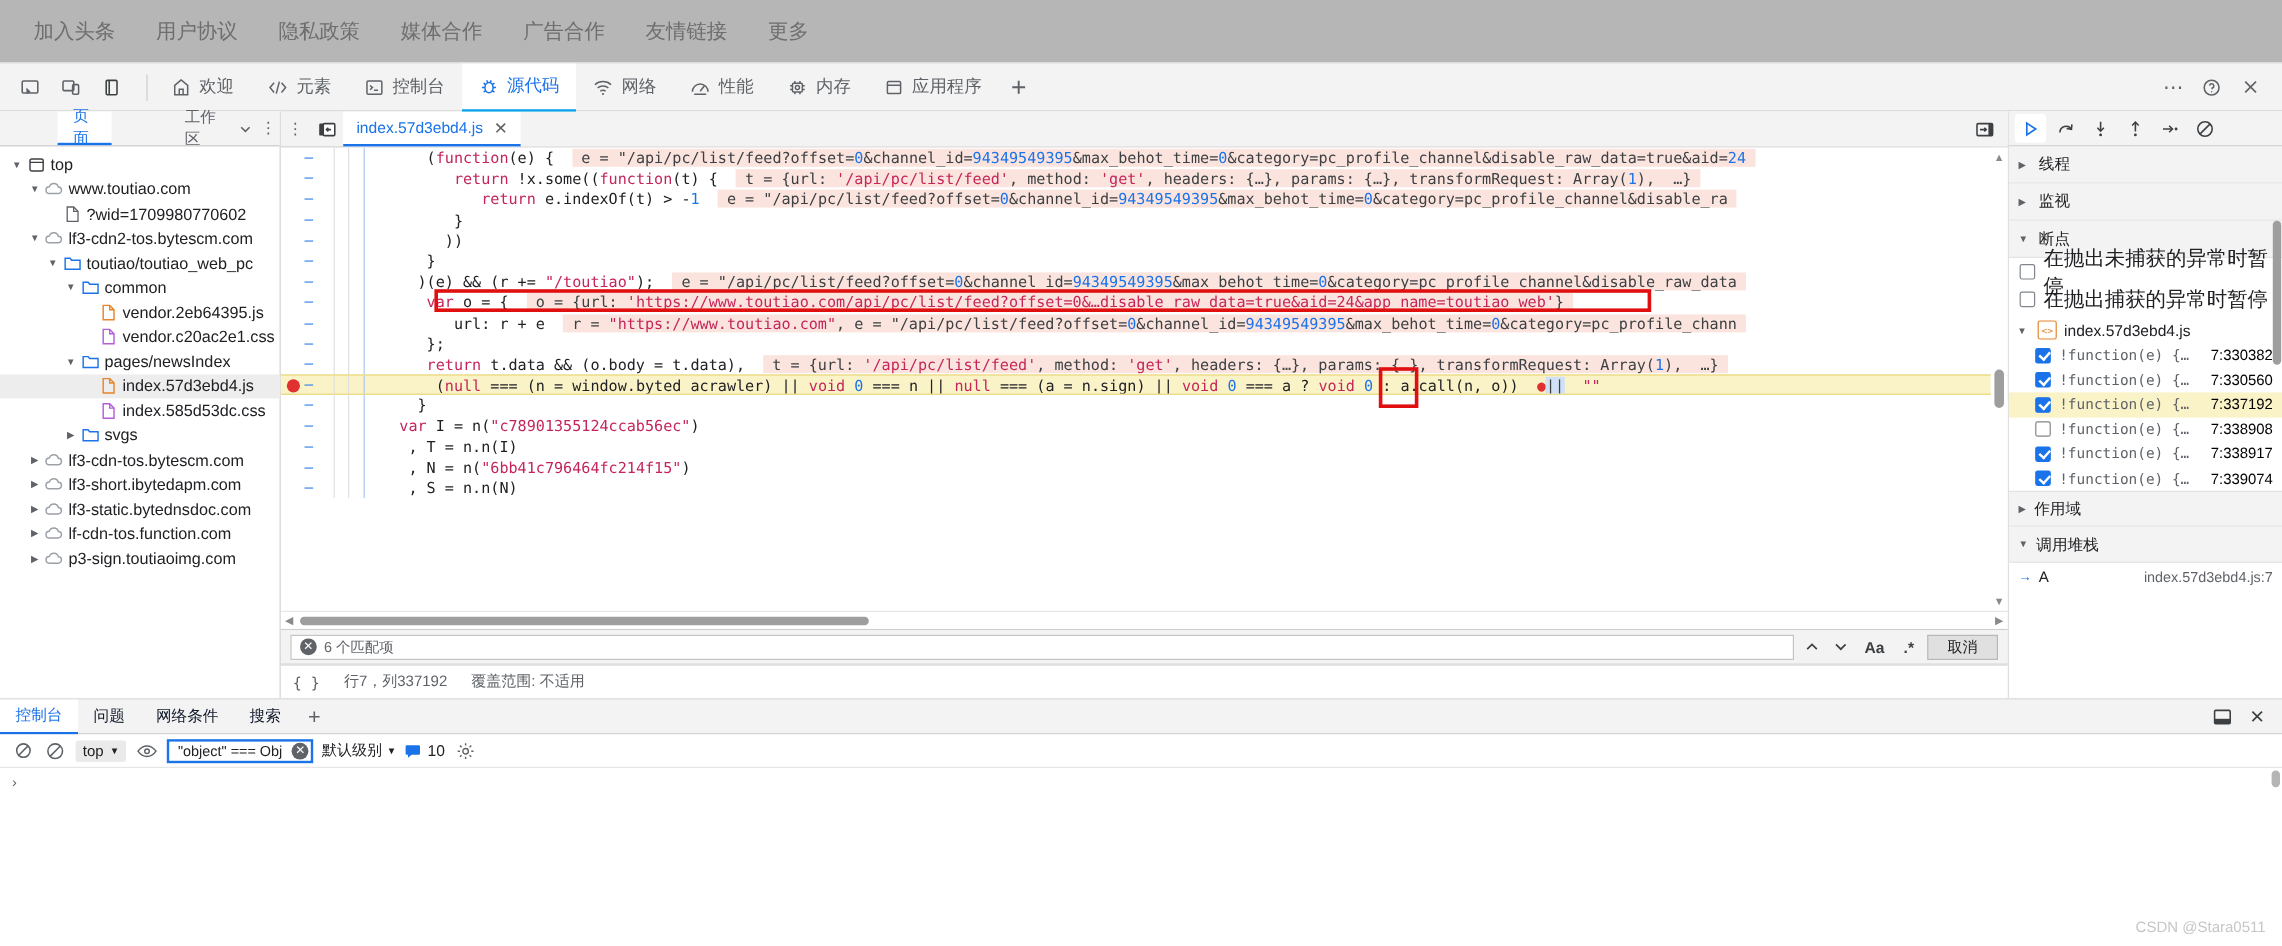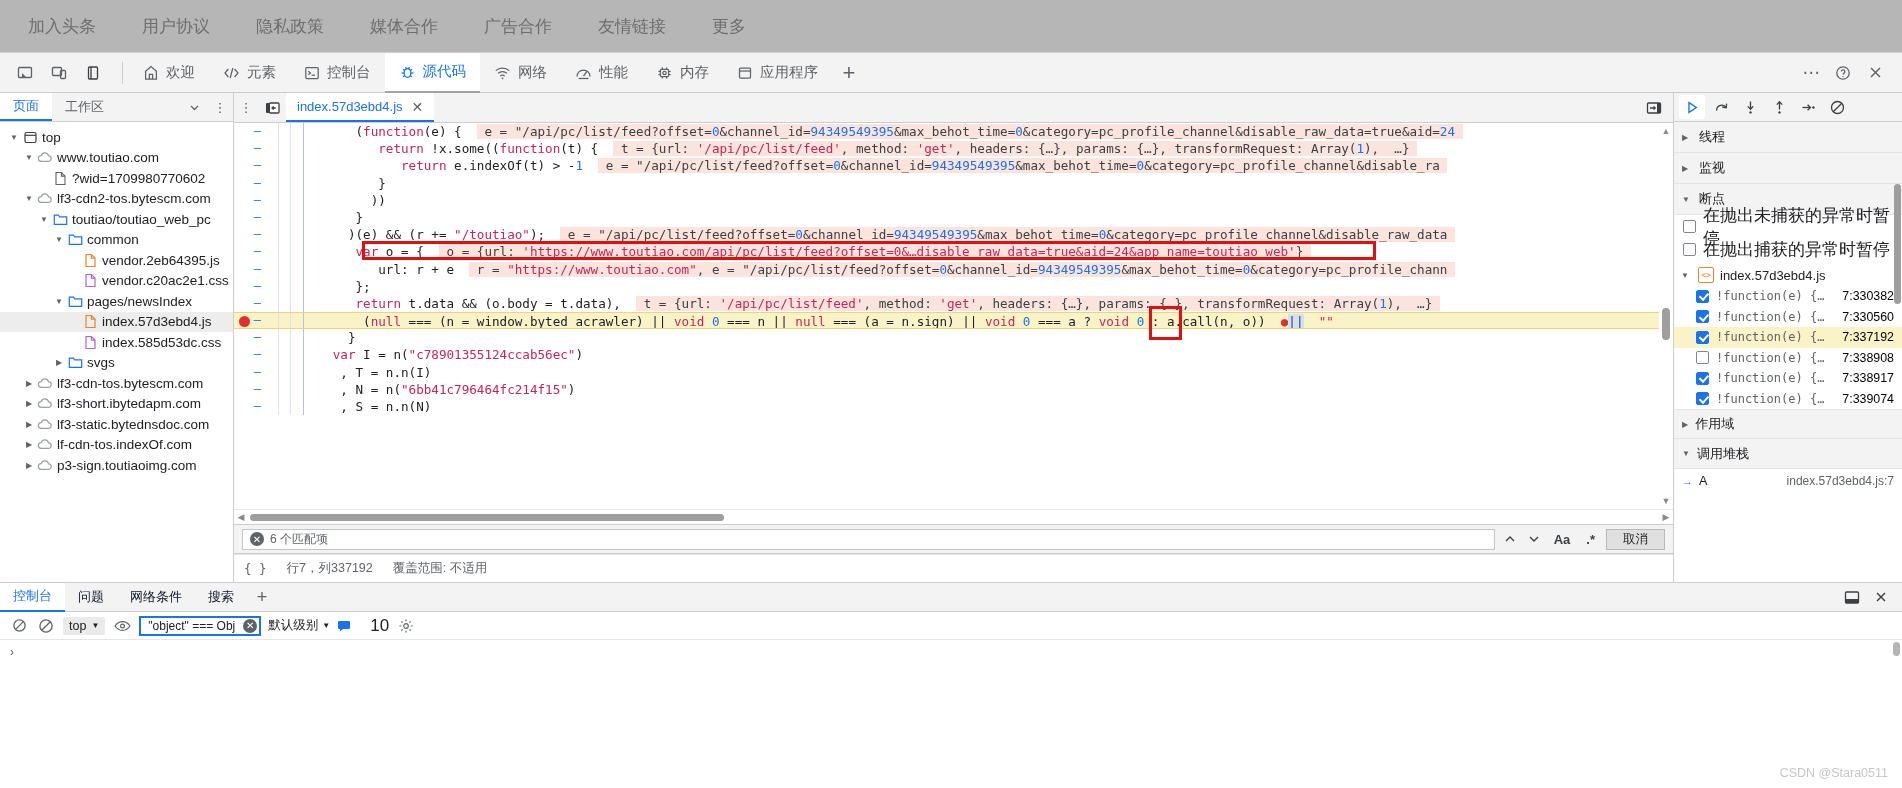--- a/index.html
+++ b/index.html
@@ -11,21 +11,21 @@
     -webkit-font-smoothing:antialiased;
   }
   .app{position:relative;width:1902px;height:788px;}
 
   
   .page-strip{
     position:absolute;left:0;top:0;width:1902px;height:52px;
     background:#b6b6b6;display:flex;align-items:center;
     box-sizing:border-box;padding:0 28px;
   }
-  .page-links{display:flex;align-items:flex-end;gap:46px;}
+  .page-links{display:flex;align-items:flex-end;gap:34px;}
   .page-link{color:#6e6e6e;font-size:17px;white-space:nowrap;cursor:pointer;}
   .page-right{margin-left:auto;display:flex;align-items:center;gap:36px;}
   .page-right span{color:#6e6e6e;font-size:16px;white-space:nowrap;}
 
   
   .devtools{
     position:absolute;left:0;top:52px;width:1902px;height:736px;
     background:#ffffff;display:flex;flex-direction:column;
     border-top:1px solid #cdcdcd;
   }
@@ -43,21 +43,21 @@
   }
   .vdiv{width:1px;height:22px;background:#cdcdcd;margin:0 6px;}
   .dt-tabs{display:flex;align-items:center;height:40px;}
   .dt-tab{
     display:flex;align-items:center;gap:7px;height:40px;padding:0 14px;
     color:#5f6368;font-size:14.5px;cursor:pointer;white-space:nowrap;
     box-sizing:border-box;position:relative;
   }
   .dt-tab.sel{
     background:#ffffff;color:#1a73e8;
-    border-bottom:2px solid #a3a3a3;
+    border-bottom:2px solid #0ea5e9;
     align-items:center;
   }
   .dt-tab.sel .tab-ic{color:#1a73e8;}
   .tab-ic{display:flex;align-items:center;color:#5f6368;}
   .plus-tab{
     width:34px;height:40px;display:flex;align-items:center;justify-content:center;
     color:#5f6368;font-size:22px;cursor:pointer;
   }
   .topbar-right{margin-left:auto;display:flex;align-items:center;gap:2px;padding-right:6px;}
   .tb-r{
@@ -72,21 +72,21 @@
   .nav-pane{
     width:233px;min-width:233px;display:flex;flex-direction:column;
     border-right:1px solid #cdcdcd;background:#fff;
   }
   .nav-tabbar{
     height:29px;min-height:29px;display:flex;align-items:center;
     background:#f3f3f3;border-bottom:1px solid #cdcdcd;box-sizing:border-box;
   }
   .nav-tab{
     height:28px;padding:0 13px;display:flex;align-items:center;
-    font-size:13px;color:#5f6368;cursor:pointer;box-sizing:border-box;
+    font-size:13px;color:#5f6368;cursor:pointer;box-sizing:border-box;margin-left:48px;
   }
   .nav-tab.sel{background:#fff;color:#1a73e8;border-bottom:2px solid #1a73e8;}
   .nav-tab-sp{flex:1;}
   .nav-chev,.nav-dots{
     width:26px;height:29px;display:flex;align-items:center;justify-content:center;
     color:#5f6368;cursor:pointer;
   }
   .tree{flex:1;overflow:hidden;padding-top:5px;font-size:13.5px;}
   .trow{
     display:flex;align-items:center;height:20.5px;white-space:nowrap;
@@ -297,21 +297,21 @@
   }
   .filter-box{
     display:flex;align-items:center;background:#fff;border:2px solid #1a73e8;
     height:20px;box-sizing:border-box;padding:0 2px 0 5px;width:122px;
   }
   .filter-box input{
     flex:1;border:none;outline:none;font-size:12px;color:#202124;width:100%;
     font-family:"Liberation Sans",sans-serif;background:transparent;
   }
   .level-sel{display:flex;align-items:center;gap:4px;font-size:12.5px;color:#202124;cursor:pointer;}
-  .msg-count{display:flex;align-items:center;gap:19px;font-size:17px;color:#202124;cursor:pointer;}
+  .msg-count{display:flex;align-items:center;gap:5px;font-size:13px;color:#202124;cursor:pointer;}
   .console-body{flex:1;position:relative;background:#fff;}
   .prompt-row{display:flex;align-items:center;gap:8px;padding:5px 0 0 10px;}
   .prompt-arrow{color:#5f6368;font-size:12px;}
   .console-scroll{position:absolute;right:0;top:0;width:11px;height:100%;background:#fff;}
   .console-scroll .st{position:absolute;right:2px;top:2px;width:7px;height:14px;background:#b4b4b4;border-radius:4px;}
 
   .watermark{
     position:absolute;right:14px;bottom:8px;font-size:12.5px;color:#c6c6c6;
     font-family:"Liberation Sans",sans-serif;
   }
@@ -629,21 +629,21 @@
               </span>
               <span class="tlabel">lf3-static.bytednsdoc.com</span>
             </div>
             <div class="trow" style="padding-left: 22px;">
               <span class="tw">▶</span>
               <span class="ticon">
                 <svg width="16" height="13" viewBox="0 0 16 13" fill="none" stroke="#9aa0a6" stroke-width="1.2">
                   <path d="M4.2 10.3h7.2a2.7 2.7 0 0 0 .2-5.4 3.9 3.9 0 0 0-7.5-.2 2.8 2.8 0 0 0 .1 5.6z"></path>
                 </svg>
               </span>
-              <span class="tlabel">lf-cdn-tos.indexOf.com</span>
+              <span class="tlabel">lf-cdn-tos.function.com</span>
             </div>
             <div class="trow" style="padding-left: 22px;">
               <span class="tw">▶</span>
               <span class="ticon">
                 <svg width="16" height="13" viewBox="0 0 16 13" fill="none" stroke="#9aa0a6" stroke-width="1.2">
                   <path d="M4.2 10.3h7.2a2.7 2.7 0 0 0 .2-5.4 3.9 3.9 0 0 0-7.5-.2 2.8 2.8 0 0 0 .1 5.6z"></path>
                 </svg>
               </span>
               <span class="tlabel">p3-sign.toutiaoimg.com</span>
             </div>

